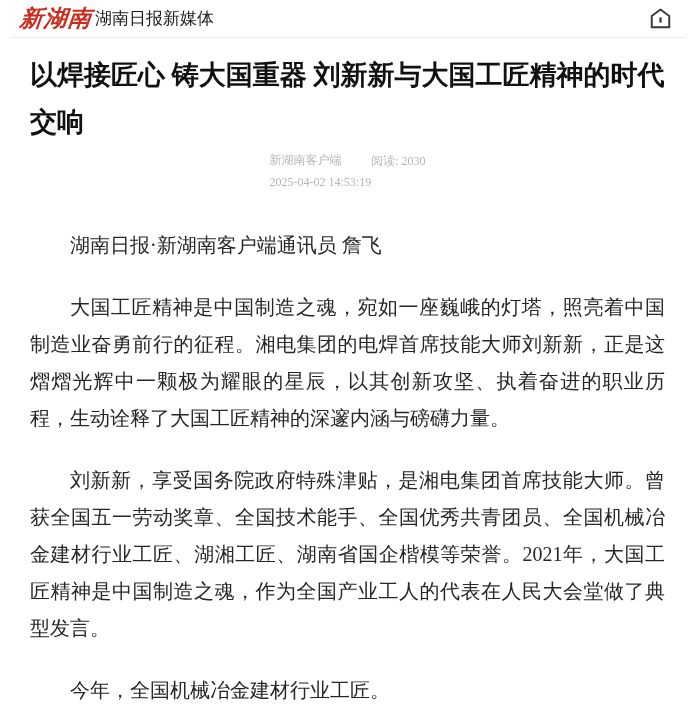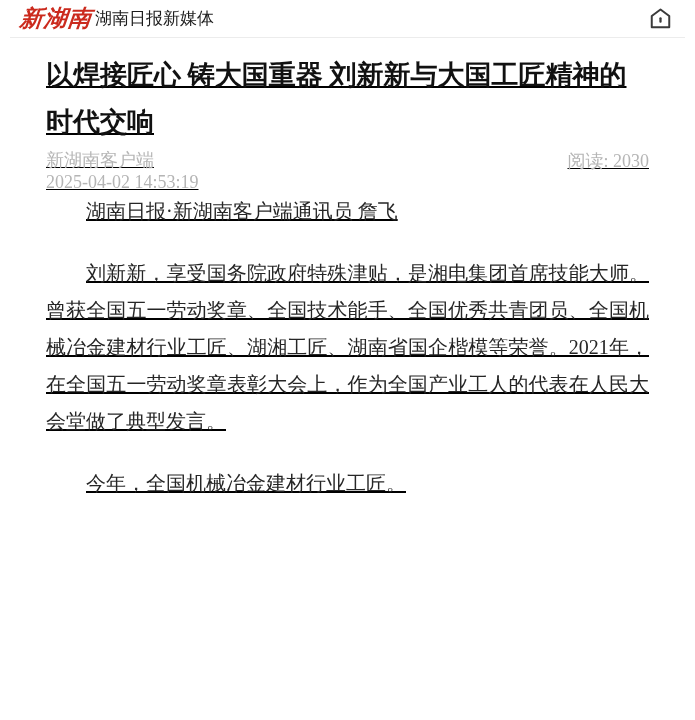--- a/index.html
+++ b/index.html
@@ -50,47 +50,47 @@
     justify-content: center;
     cursor: pointer;
   }
   .divider {
     border-top: 1px solid #ececec;
     margin: 0 10px;
     height: 0;
   }
   
   .content {
-    padding: 0 46px;
-    text-decoration: underline;
+    padding: 0 30px;
   }
   .title {
     margin: 14px 0 0 0;
     font-size: 27px;
     line-height: 47px;
     font-weight: 700;
     color: #111111;
   }
   .meta {
     margin-top: 3px;
     display: flex;
-    justify-content: space-between;
+    justify-content: center;
     align-items: flex-start;
-    font-size: 18px;
+    font-size: 12px;
     line-height: 22px;
     color: #b5b5b5;
   }
   .meta-left {
     text-align: left;
   }
   .meta-right {
     text-align: right;
     padding-top: 1px;
   }
   .body {
+    margin-top: 34px;
     font-size: 20px;
     line-height: 37px;
     color: #262626;
     text-align: justify;
   }
   .body p {
     margin: 0 0 25px 0;
     text-indent: 2em;
   }
 </style>
@@ -119,19 +119,20 @@
     <div class="meta">
       <div class="meta-left">
         <div>新湖南客户端</div>
         <div>2025-04-02 14:53:19</div>
       </div>
       <div class="meta-right">阅读: 2030</div>
     </div>
 
     <div class="body">
         <p>湖南日报·新湖南客户端通讯员 詹飞</p>
-        <p>刘新新，享受国务院政府特殊津贴，是湘电集团首席技能大师。曾获全国五一劳动奖章、全国技术能手、全国优秀共青团员、全国机械冶金建材行业工匠、湖湘工匠、湖南省国企楷模等荣誉。2021年，在全国五一劳动奖章表彰大会上，作为全国产业工人的代表在人民大会堂做了典型发言。</p>
+        <p>大国工匠精神是中国制造之魂，宛如一座巍峨的灯塔，照亮着中国制造业奋勇前行的征程。湘电集团的电焊首席技能大师刘新新，正是这熠熠光辉中一颗极为耀眼的星辰，以其创新攻坚、执着奋进的职业历程，生动诠释了大国工匠精神的深邃内涵与磅礴力量。</p>
+        <p>刘新新，享受国务院政府特殊津贴，是湘电集团首席技能大师。曾获全国五一劳动奖章、全国技术能手、全国优秀共青团员、全国机械冶金建材行业工匠、湖湘工匠、湖南省国企楷模等荣誉。2021年，大国工匠精神是中国制造之魂，作为全国产业工人的代表在人民大会堂做了典型发言。</p>
         <p>今年，全国机械冶金建材行业工匠。</p>
       </div>
 
   </main>
 
 </div>
 
 </body></html>

